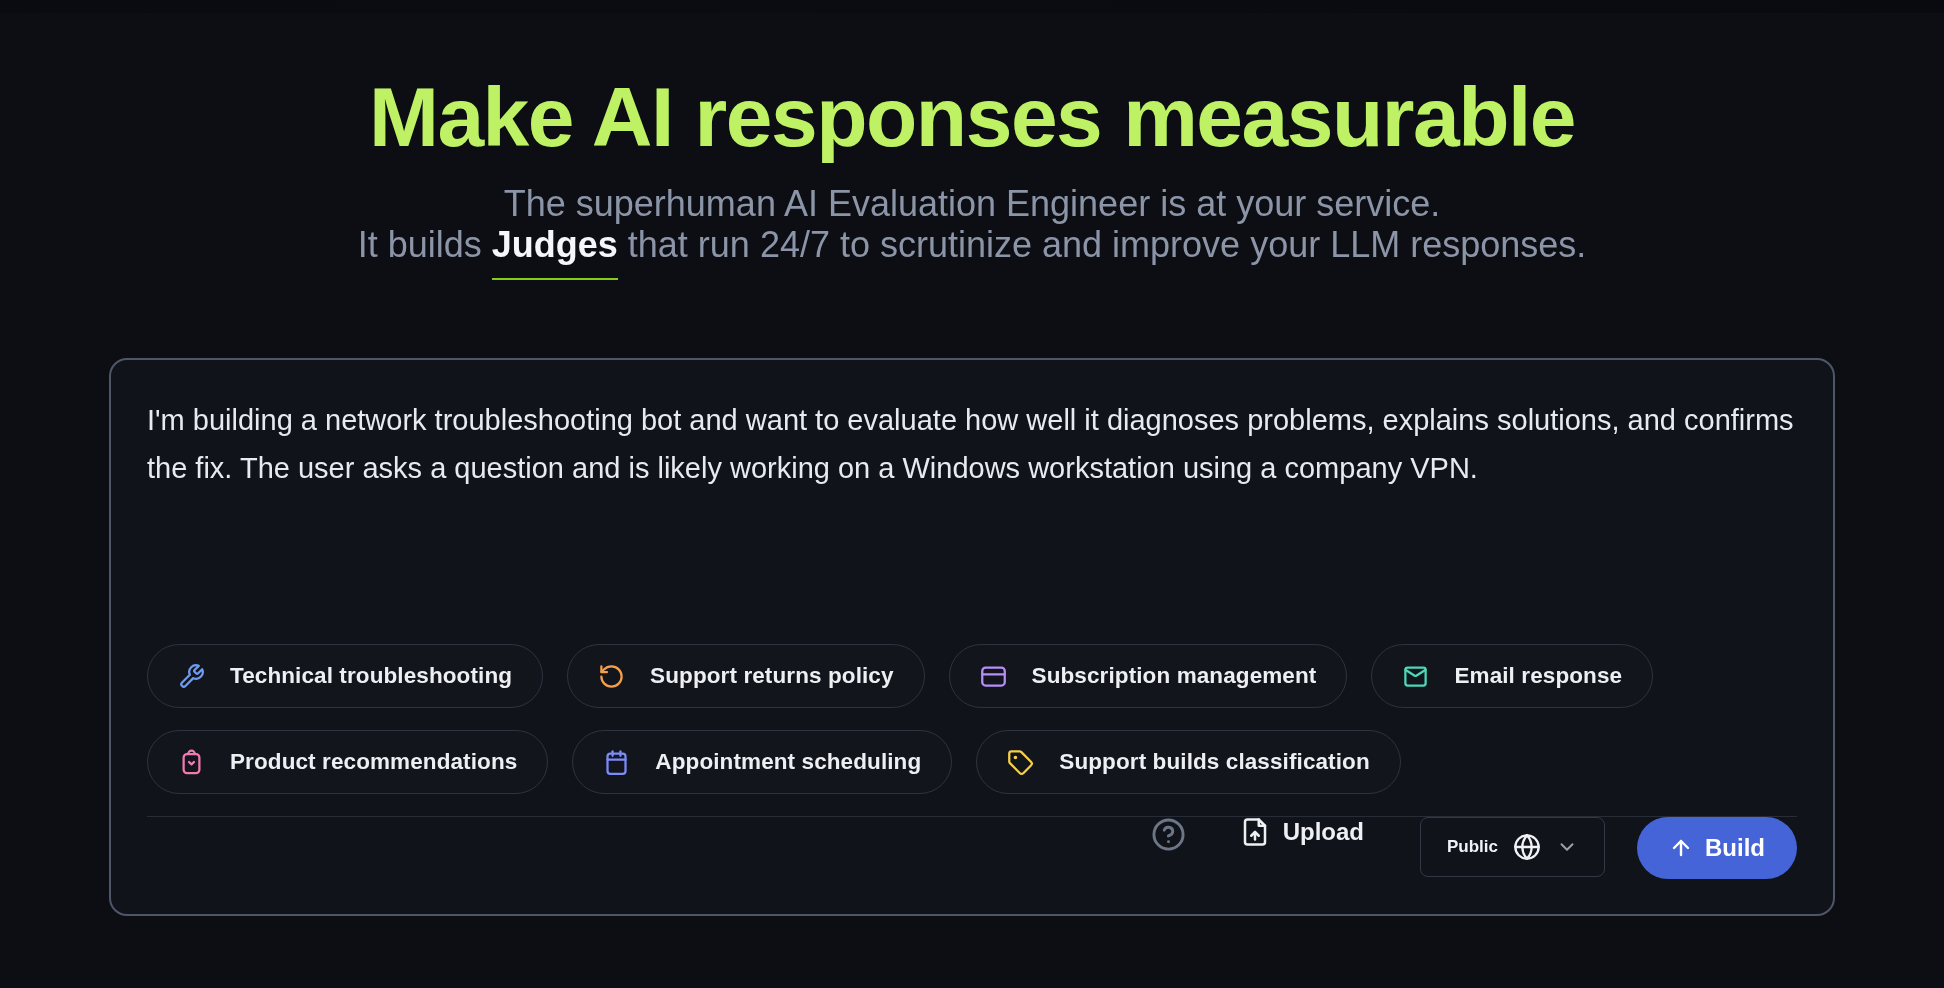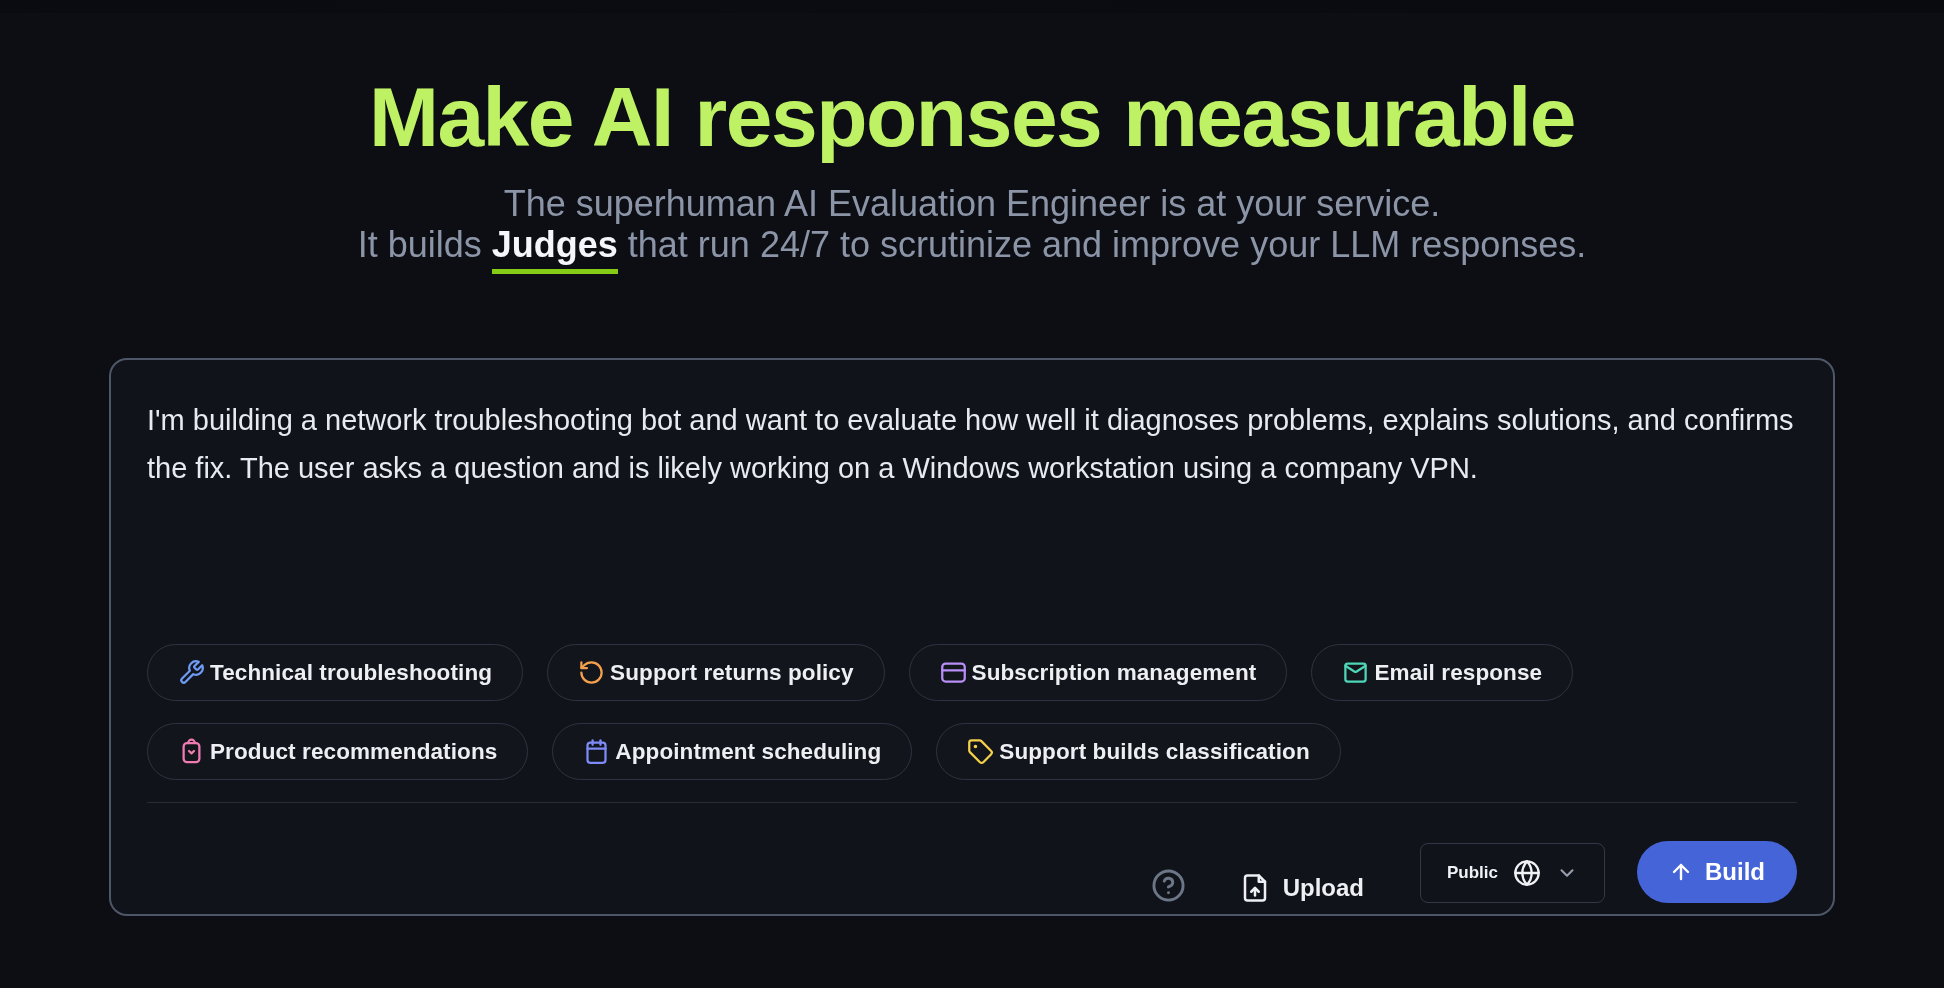--- a/index.html
+++ b/index.html
@@ -25,22 +25,22 @@
   }
   .sub {
     font-size: 36px;
     line-height: 41px;
     color: #8b95a7;
   }
   .sub.line1 { margin-top: 20px; }
   .kw {
     color: #f4f6fa;
     font-weight: 700;
-    border-bottom: 5px solid #84cc16;
-    padding-bottom: 4px;
+    border-bottom: 2px solid #84cc16;
+    padding-bottom: 13px;
     cursor: pointer;
   }
   
   .card {
     width: 1726px;
     height: 558px;
     margin: 93px auto 0;
     background: #10131a;
     border: 2px solid #4e5768;
     border-radius: 18px;
@@ -57,22 +57,22 @@
   }
   
   .pills {
     display: flex;
     flex-wrap: wrap;
     gap: 22px 24px;
   }
   .pill {
     display: inline-flex;
     align-items: center;
-    gap: 5px;
-    height: 57px;
+    gap: 25px;
+    height: 64px;
     padding: 16px 30px;
     background: rgba(255,255,255,0.012);
     border: 1.5px solid #2d3340;
     border-radius: 999px;
     color: #edeff3;
     font-family: "Liberation Sans", sans-serif;
     font-size: 22.5px;
     font-weight: 600;
     letter-spacing: 0.1px;
     cursor: pointer;
@@ -81,21 +81,21 @@
   .picon { display: inline-flex; }
   .picon svg { width: 27px; height: 27px; }
   
   .divider {
     margin-top: 22px;
     border-top: 1.5px solid #272c37;
   }
   .footer {
     height: 100px;
     display: flex;
-    align-items: flex-end;
+    align-items: flex-start;
     justify-content: flex-end;
   }
   .icon-btn {
     background: none; border: none; cursor: pointer;
     color: #6c7687; display: inline-flex;
   }
   .icon-btn svg { width: 35px; height: 35px; }
   .upload {
     margin-left: 54px;
     display: inline-flex; align-items: center; gap: 13px;

